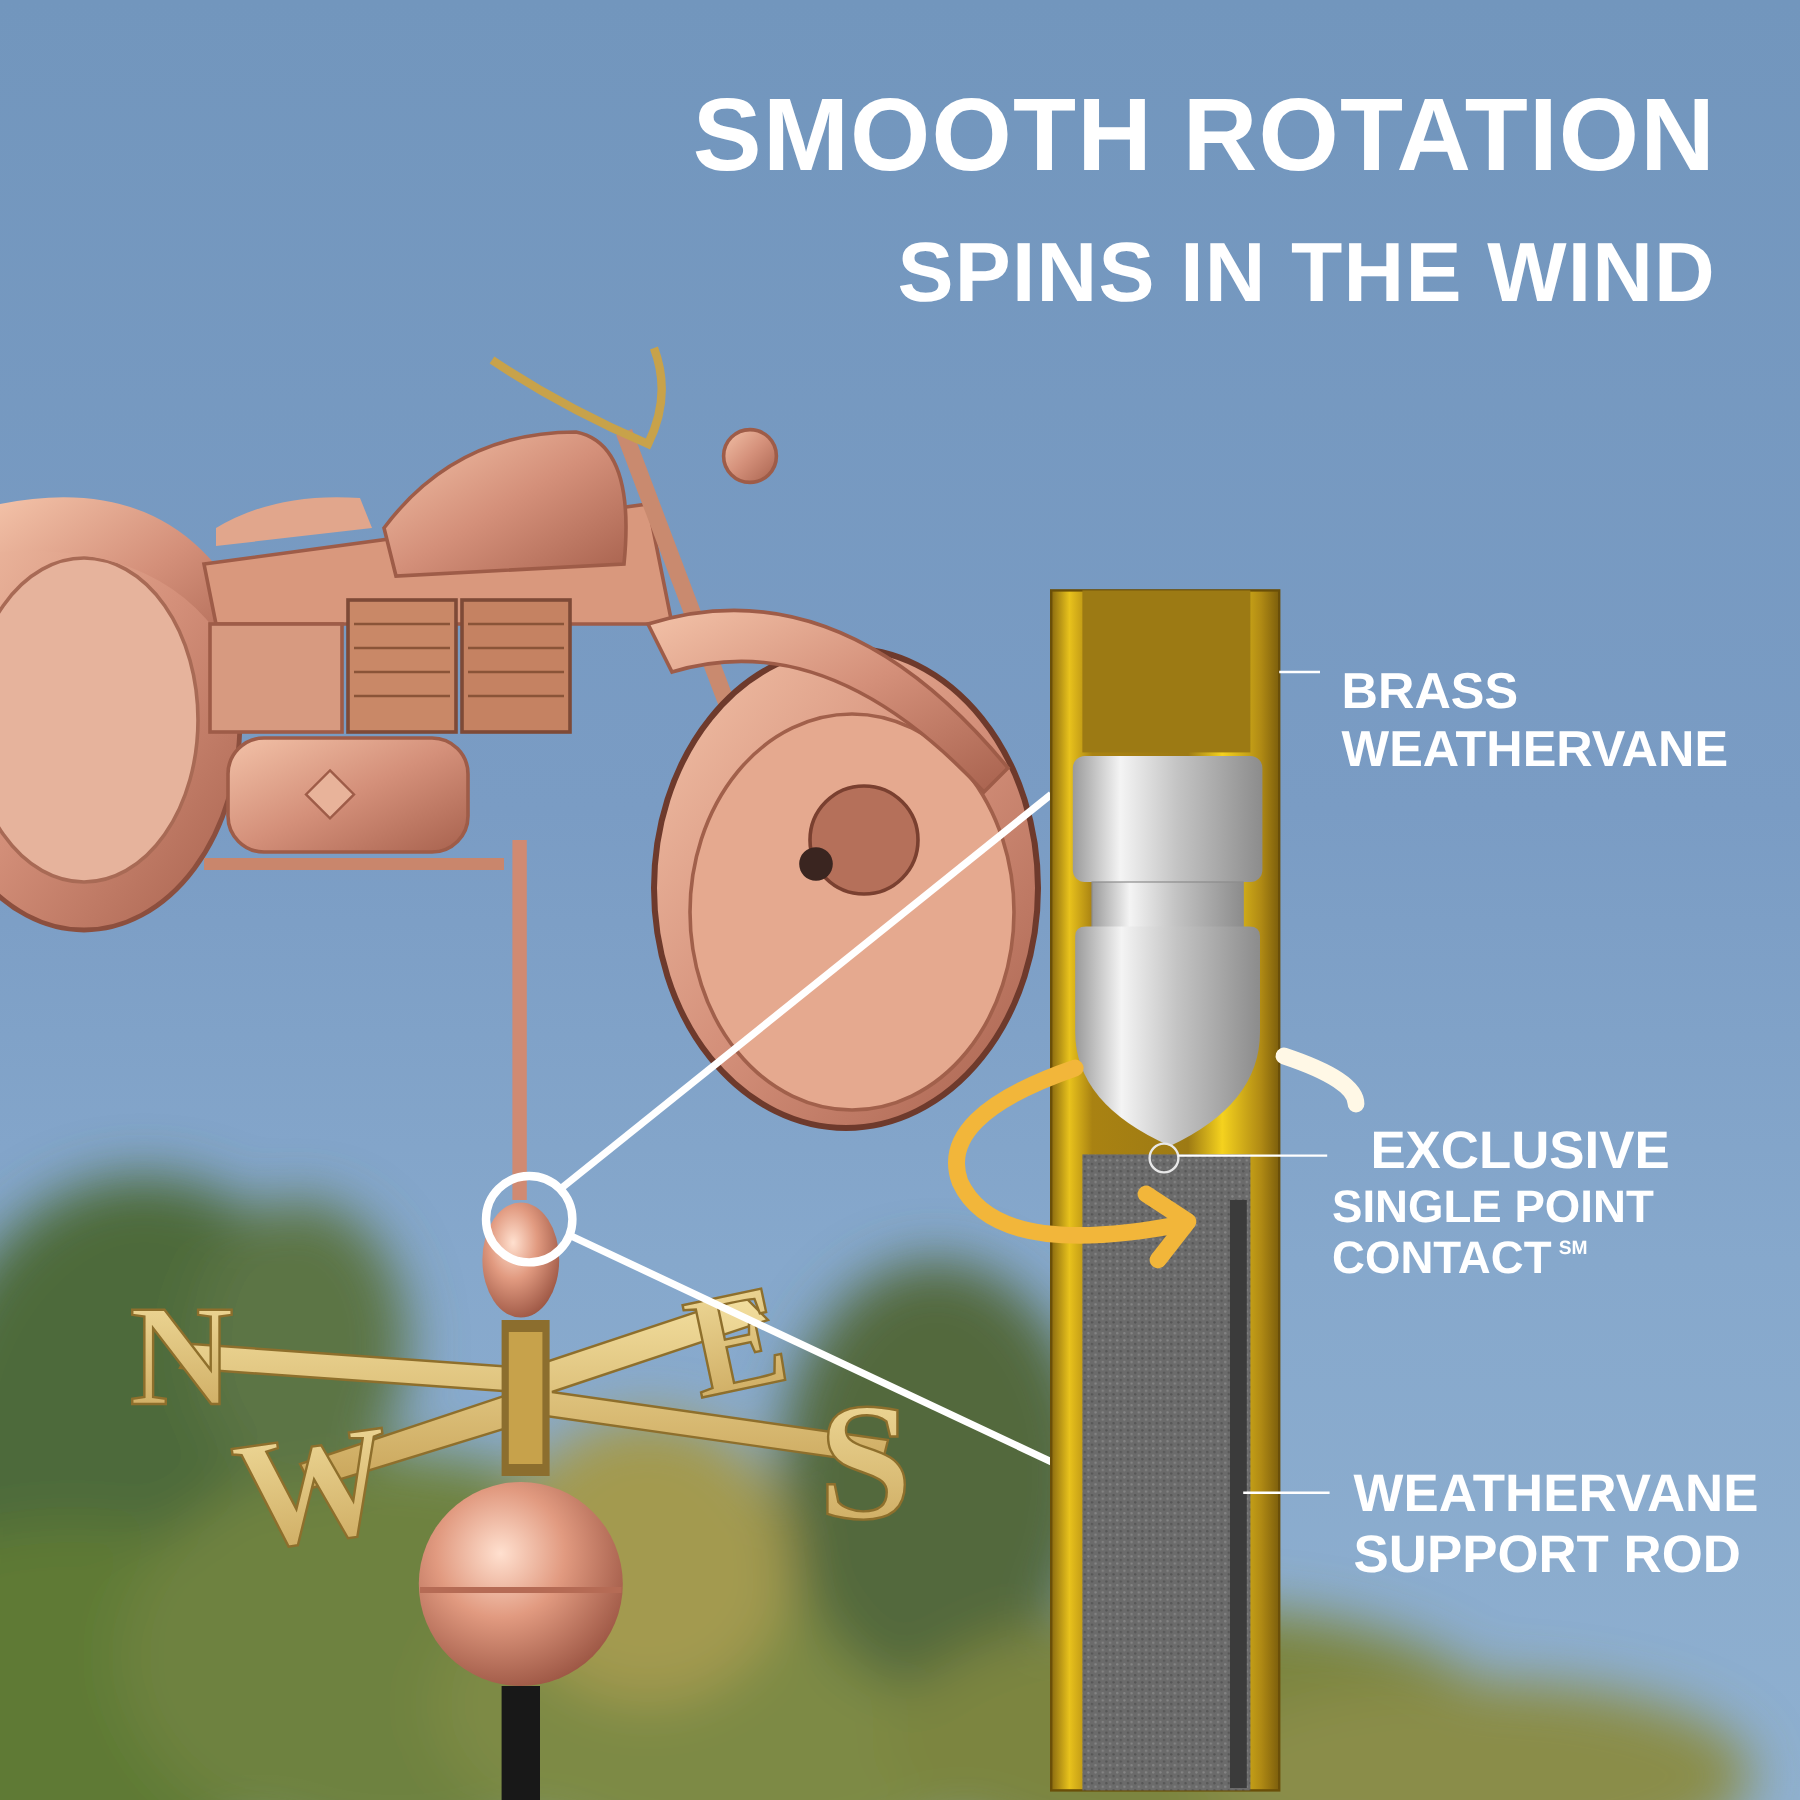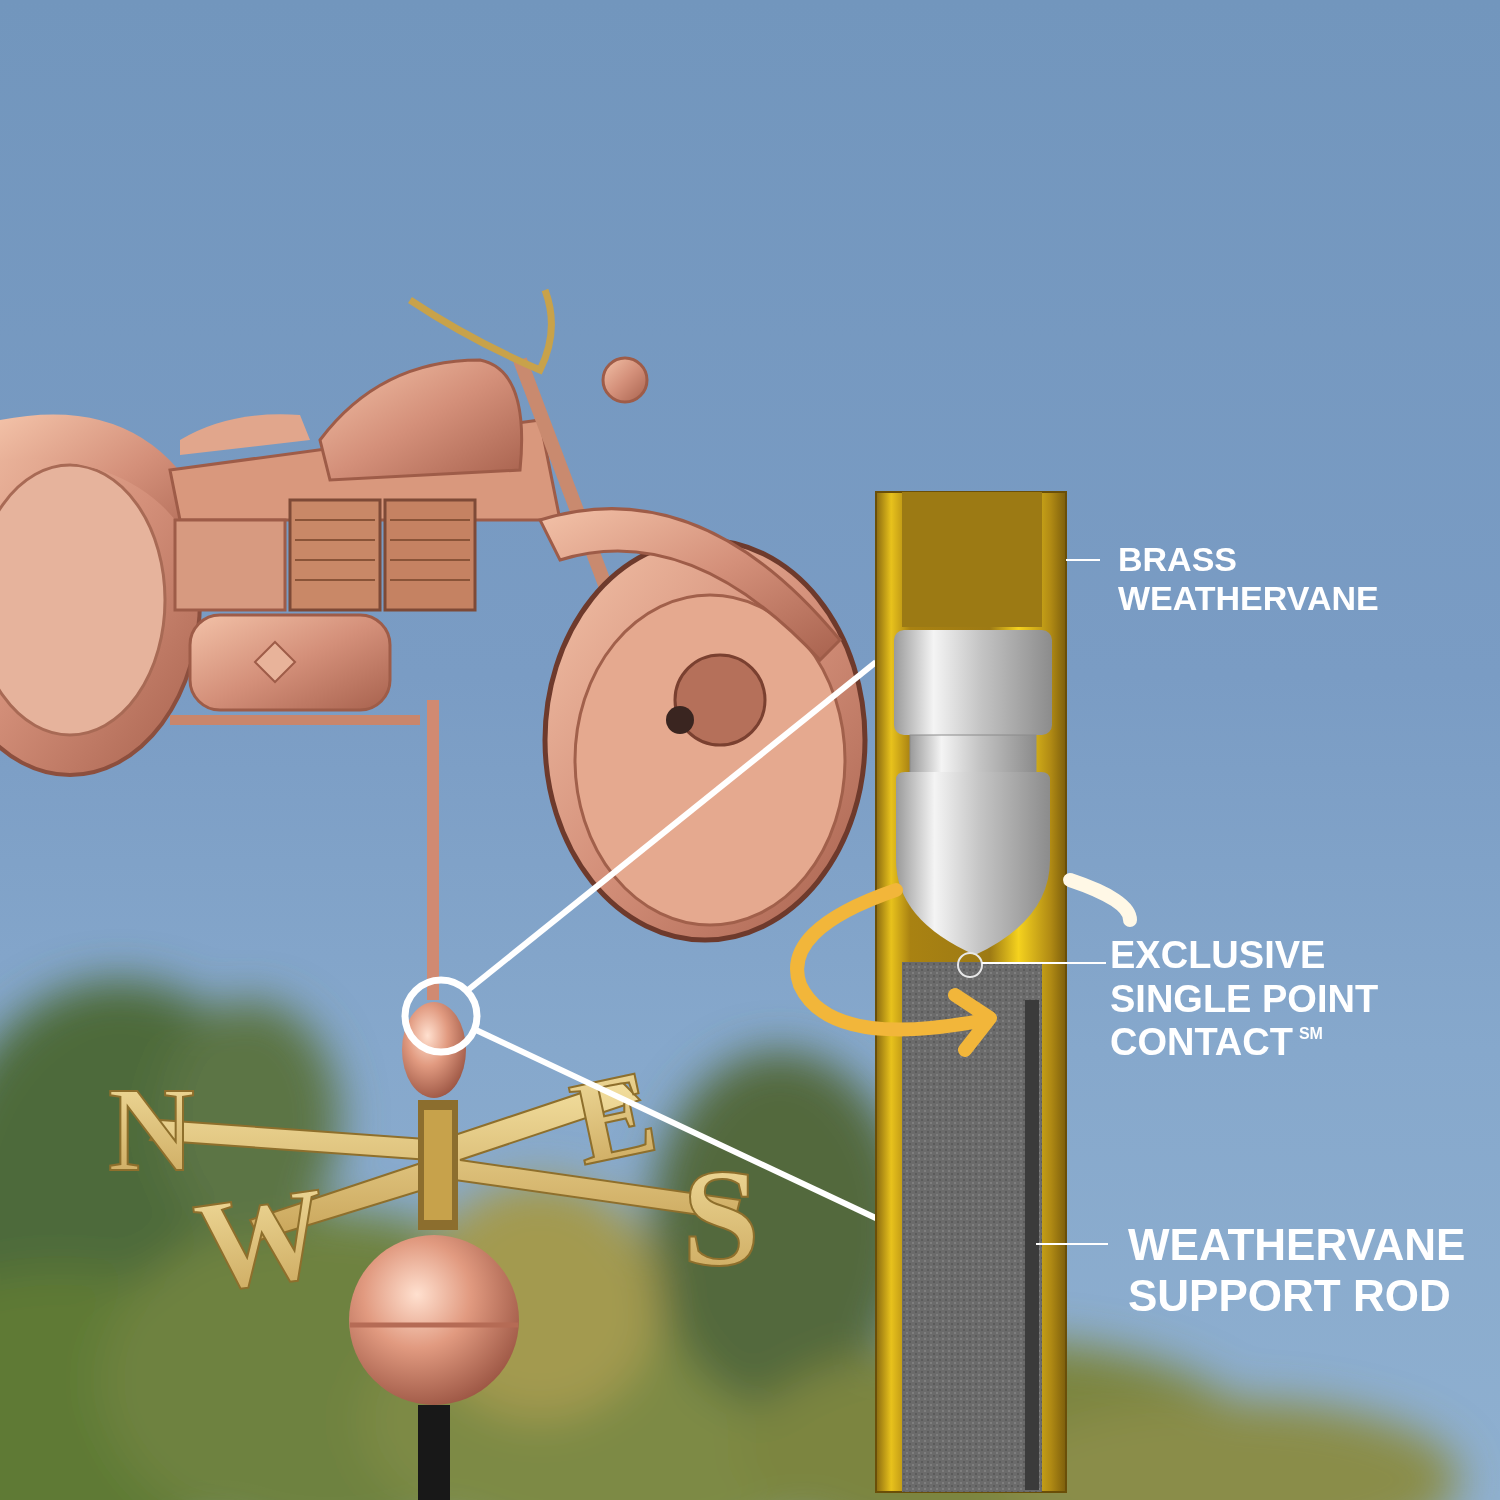--- a/index.html
+++ b/index.html
@@ -8,23 +8,23 @@
   .canvas { position: absolute; inset: 0; width: 1500px; height: 1500px;
             background: linear-gradient(180deg, #7296bd 0%, #7a9cc4 45%, #86a8cc 70%, #8fb0d0 100%); }
   .trees { position: absolute; left: 0; top: 0; width: 1500px; height: 1500px; }
   svg { display: block; }
   .headline { position: absolute; right: 70px; top: 70px; text-align: right; color: #ffffff;
               font-weight: 700; letter-spacing: 1px; line-height: 1; }
   .headline .l1 { font-size: 86px; display: block; }
   .headline .l2 { font-size: 70px; display: block; margin-top: 36px; }
   .label { position: absolute; color: #ffffff; font-weight: 700; line-height: 1.15; }
   .label span { display: block; }
-  .lbl-brass { left: 1118px; top: 540px; font-size: 34px; }
+  .lbl-brass { left: 1118px; top: 552px; font-size: 42px; }
   .lbl-contact { left: 1110px; top: 934px; font-size: 38px; }
-  .lbl-contact .big { font-size: 38px; }
+  .lbl-contact .big { font-size: 44px; margin-left: 32px; }
   .lbl-contact sup { font-size: 16px; vertical-align: 16px; margin-left: 6px; }
   .lbl-rod { left: 1128px; top: 1220px; font-size: 44px; }
 </style>
 </head>
 <body>
 
 <div class="canvas">
 
   <svg class="trees" width="1500" height="1500" viewBox="0 0 1500 1500">
     <defs>
@@ -161,20 +161,24 @@
       <path d="M896 890 Q780 930 800 985 Q830 1050 985 1020" fill="none" stroke="#f2b63a" stroke-width="14" stroke-linecap="round"></path>
       <path d="M955 995 L990 1018 L965 1050" fill="none" stroke="#f2b63a" stroke-width="14" stroke-linecap="round" stroke-linejoin="round"></path>
       <path d="M1070 880 Q1130 900 1130 920" fill="none" stroke="#fff8e6" stroke-width="14" stroke-linecap="round"></path>
     </g>
 
     <line x1="1066" y1="560" x2="1100" y2="560" stroke="#ffffff" stroke-width="2"></line>
     <line x1="982" y1="963" x2="1106" y2="963" stroke="#ffffff" stroke-width="2"></line>
     <line x1="1036" y1="1244" x2="1108" y2="1244" stroke="#ffffff" stroke-width="2"></line>
   </svg>
 
+  <div class="headline">
+    <span class="l1">SMOOTH ROTATION</span>
+    <span class="l2">SPINS IN THE WIND</span>
+  </div>
 
   <div class="label lbl-brass">
     <span>BRASS</span>
     <span>WEATHERVANE</span>
   </div>
 
   <div class="label lbl-contact">
     <span class="big">EXCLUSIVE</span>
     <span>SINGLE POINT</span>
     <span><b>CONTACT</b><sup>SM</sup></span>

